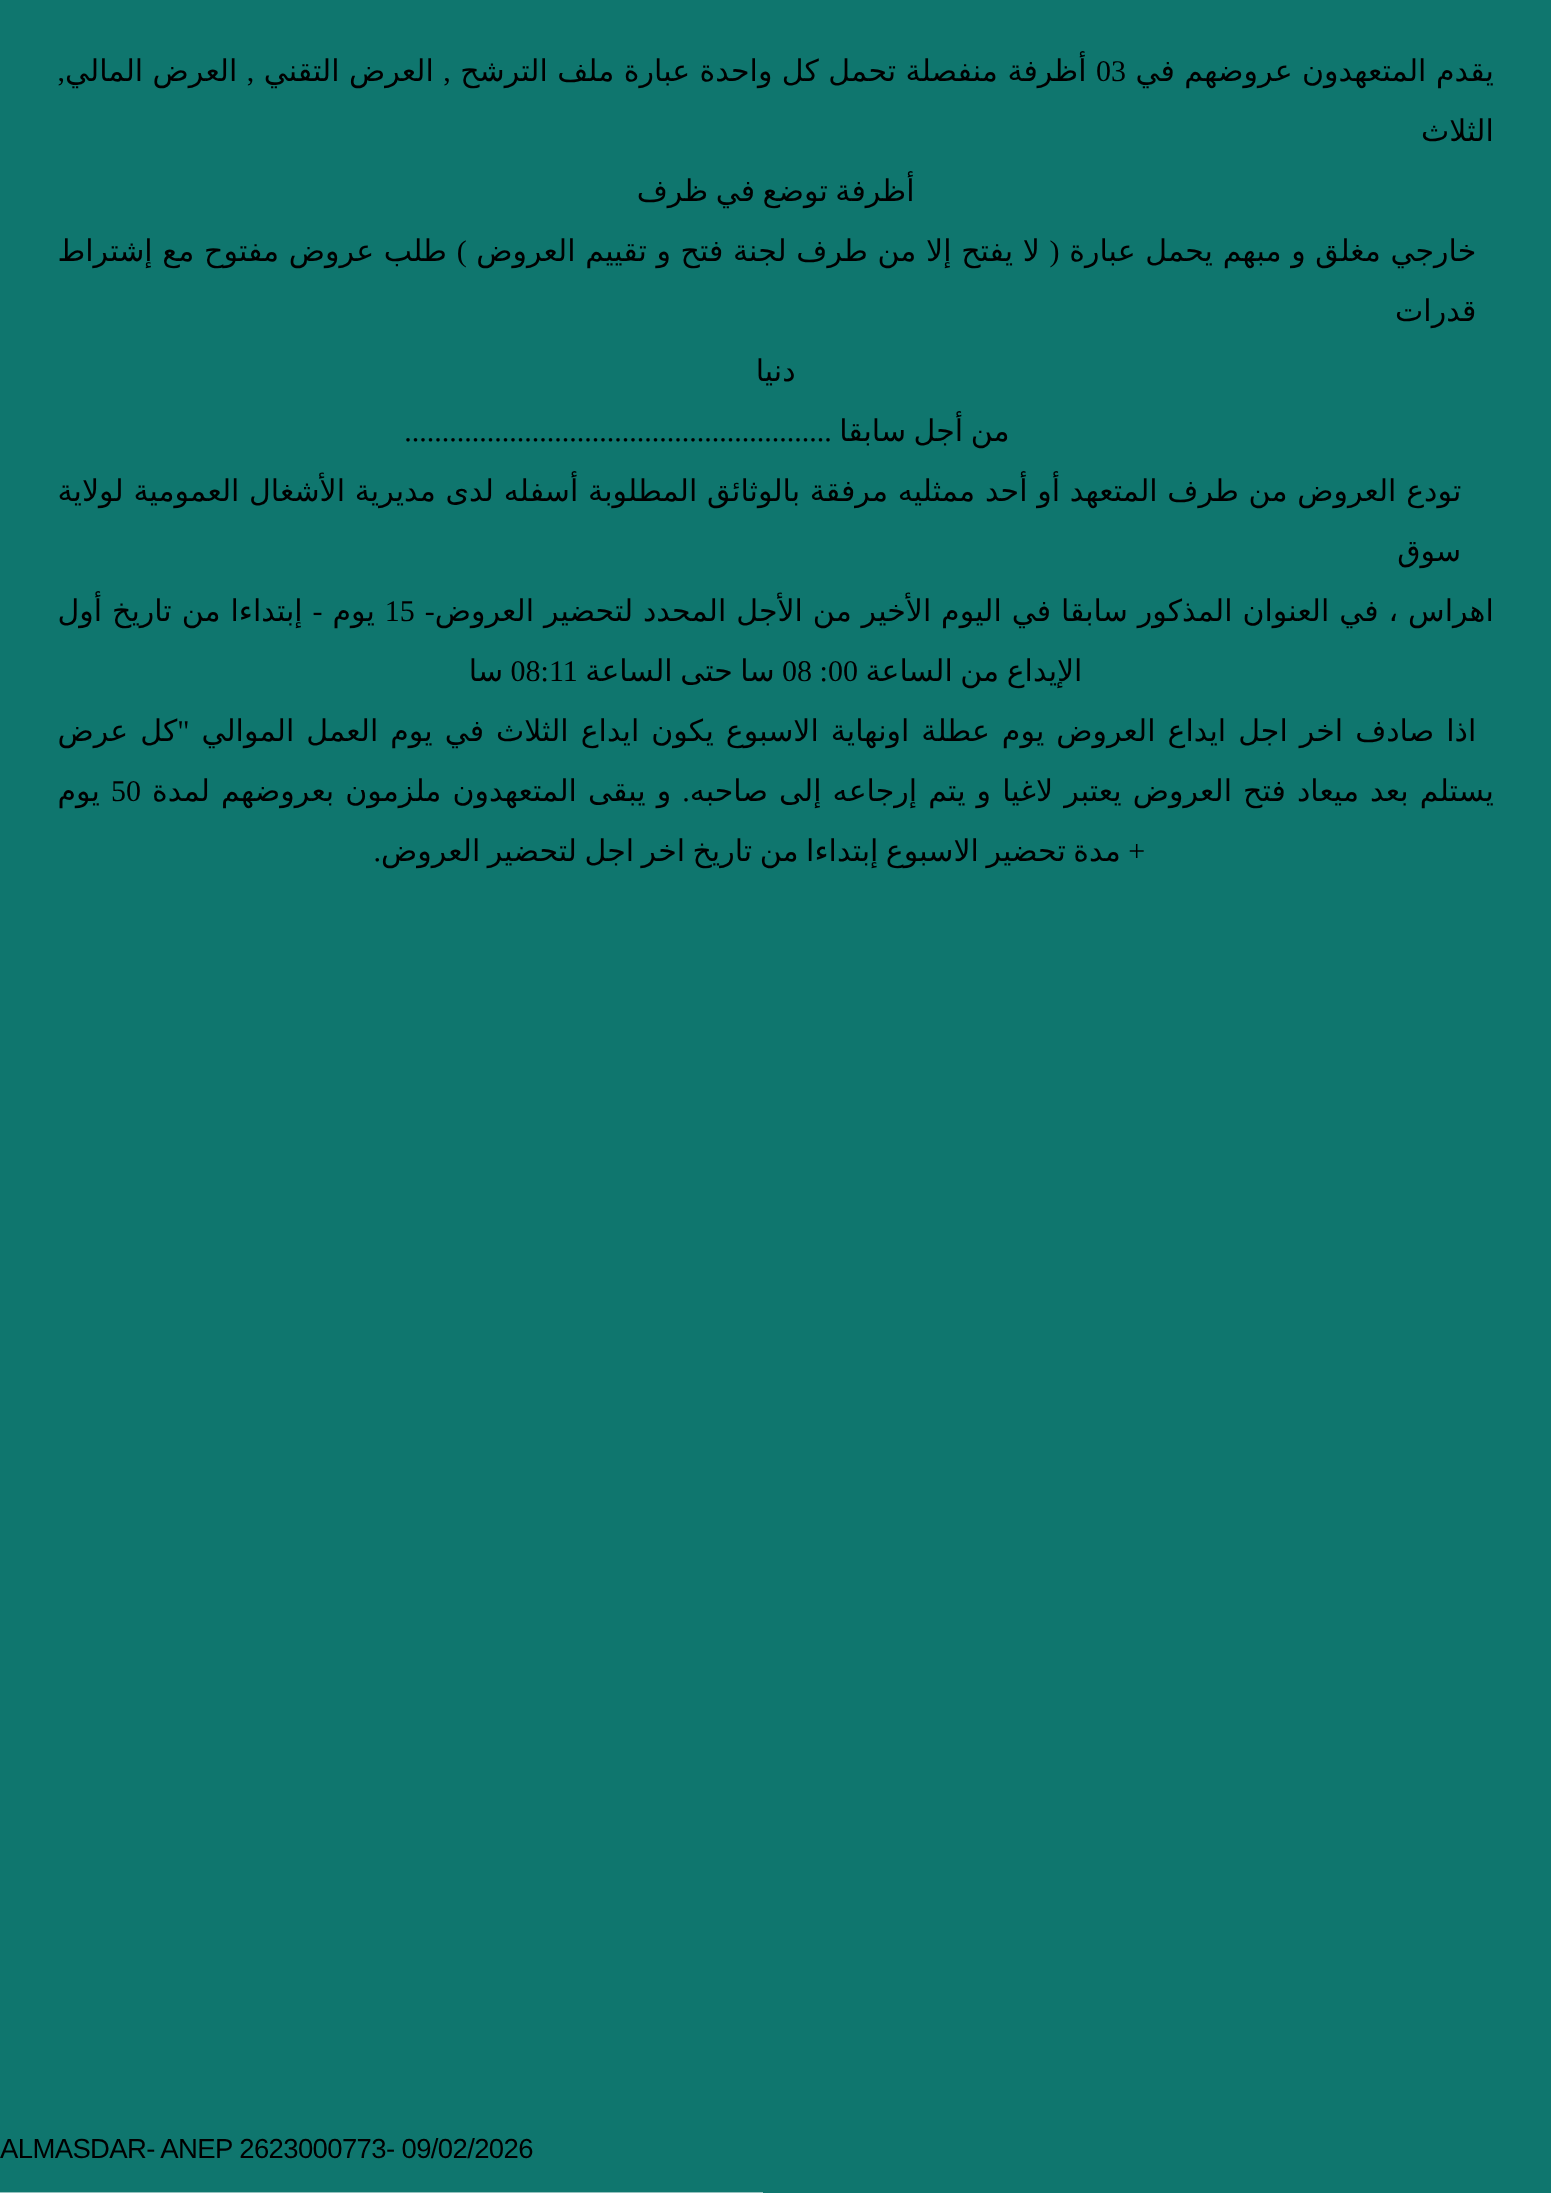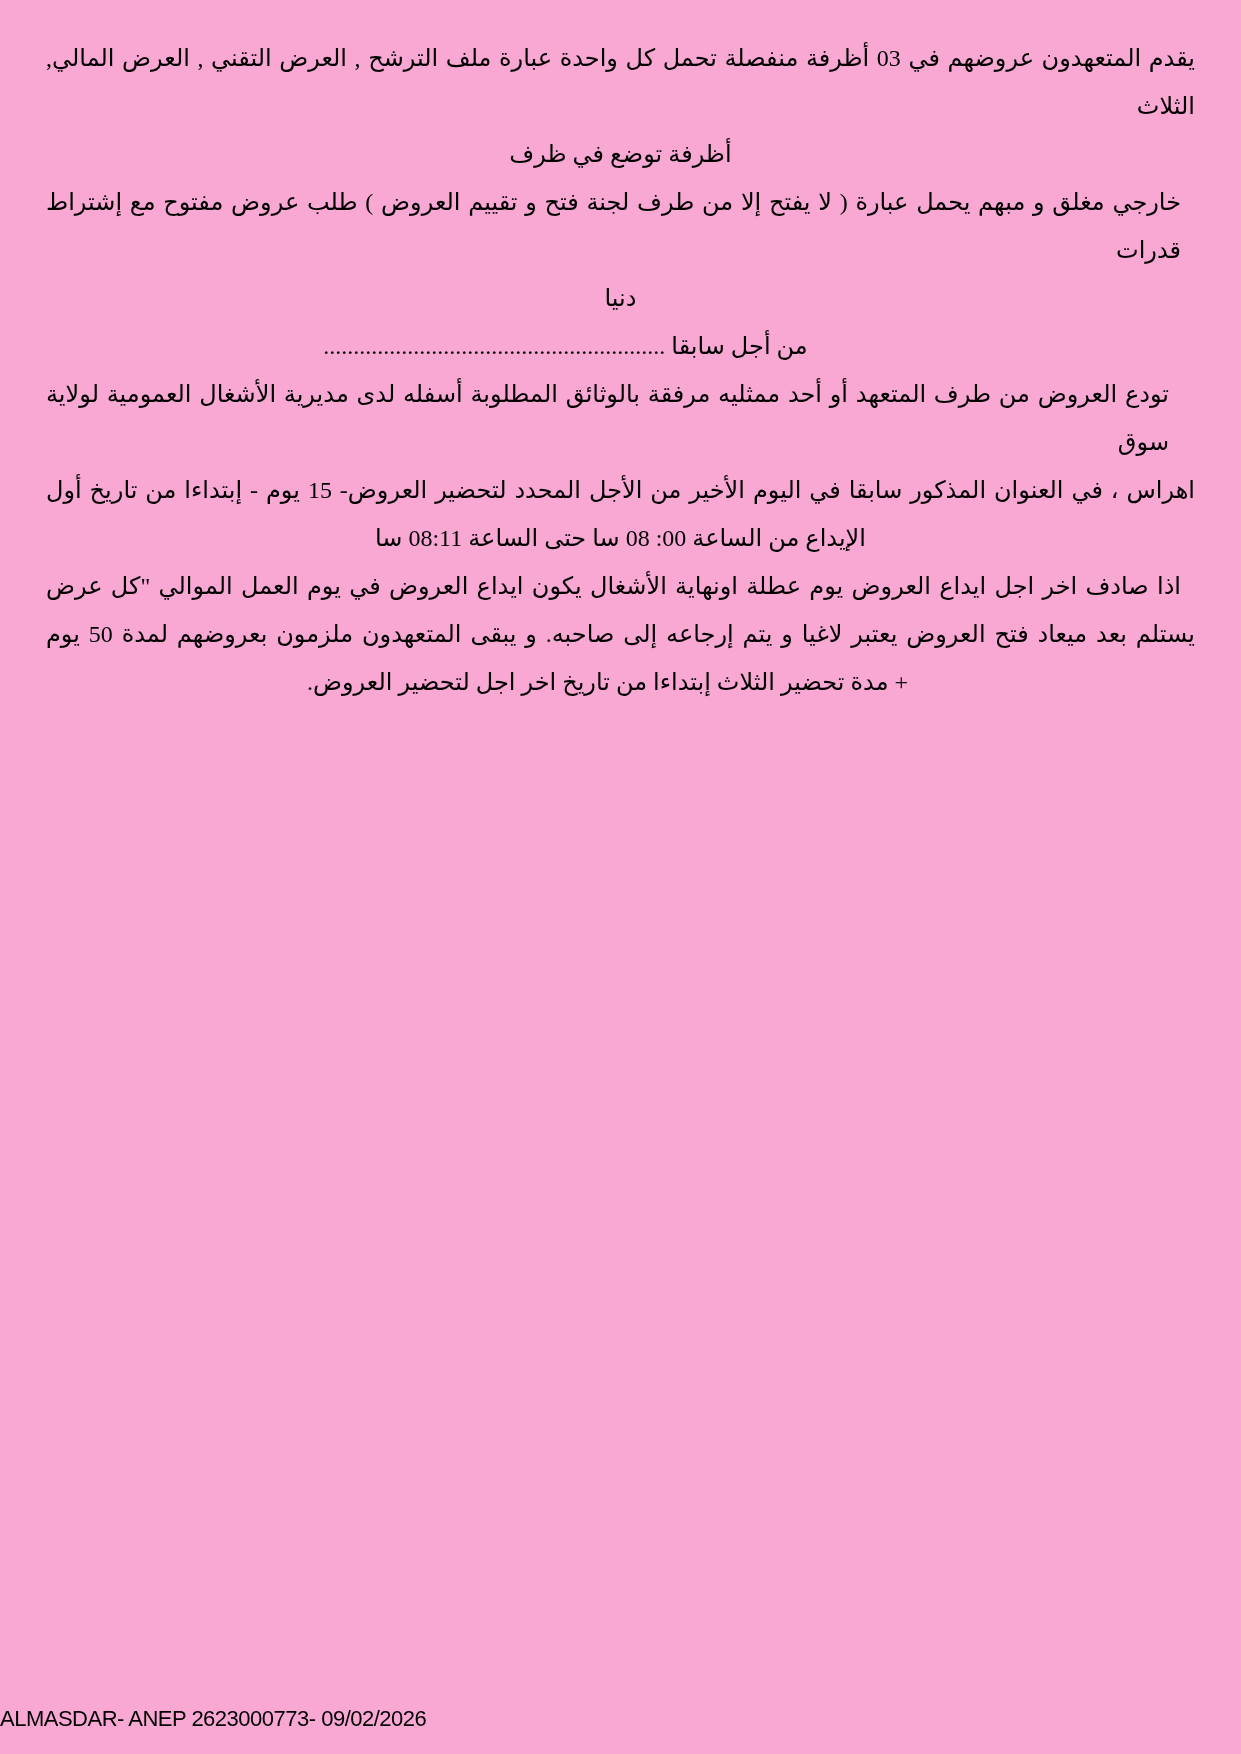--- a/index.html
+++ b/index.html
@@ -4,21 +4,21 @@
 <style>
   html, body {
     margin: 0;
     padding: 0;
     background: #ffffff;
   }
   .page {
     position: relative;
     width: 1241px;
     height: 1754px;
-    background: #f9a8d4;
+    background: #0f766e;
     overflow: hidden;
     font-family: "Liberation Serif", "DejaVu Sans", serif;
     color: #000000;
   }
   .doc-body {
     direction: rtl;
     unicode-bidi: embed;
     padding: 34px 46px 0 46px;
     font-size: 24px;
     line-height: 48px;
@@ -64,20 +64,20 @@
 
   <div class="doc-body">
     <div class="line justify">يقدم المتعهدون عروضهم في 03 أظرفة منفصلة تحمل كل واحدة عبارة  ملف الترشح ,  العرض التقني , العرض المالي,  الثلاث</div>
     <div class="line right">أظرفة توضع في ظرف</div>
     <div class="line justify indent-sm">خارجي مغلق و مبهم يحمل عبارة ( لا يفتح إلا من طرف لجنة فتح و تقييم العروض ) طلب عروض مفتوح مع إشتراط قدرات</div>
     <div class="line right">دنيا</div>
     <div class="line right dots-line">من أجل سابقا .........................................................</div>
     <div class="line justify indent-md">تودع العروض من طرف المتعهد أو أحد ممثليه مرفقة بالوثائق المطلوبة أسفله لدى مديرية الأشغال العمومية لولاية سوق</div>
     <div class="line justify">اهراس ، في العنوان المذكور  سابقا في اليوم الأخير من الأجل المحدد لتحضير العروض- 15 يوم  - إبتداءا من تاريخ أول</div>
     <div class="line right">الإيداع من الساعة 00: 08 سا حتى الساعة  08:11 سا</div>
-    <div class="line justify indent-sm">اذا صادف اخر اجل  ايداع العروض يوم عطلة اونهاية الأشغال يكون ايداع العروض في يوم العمل الموالي "كل عرض</div>
+    <div class="line justify indent-sm">اذا صادف اخر اجل  ايداع العروض يوم عطلة اونهاية الاسبوع يكون ايداع الثلاث في يوم العمل الموالي "كل عرض</div>
     <div class="line justify">يستلم بعد ميعاد فتح العروض يعتبر لاغيا و يتم إرجاعه إلى صاحبه. و يبقى المتعهدون ملزمون بعروضهم لمدة 50 يوم</div>
-    <div class="line right indent-md">+ مدة تحضير الثلاث إبتداءا من تاريخ اخر اجل لتحضير العروض.</div>
+    <div class="line right indent-md">+ مدة تحضير الاسبوع إبتداءا من تاريخ اخر اجل لتحضير العروض.</div>
   </div>
 
   <div class="footer-note">ALMASDAR- ANEP 2623000773- 09/02/2026</div>
 
 </div>
 
 </body></html>

